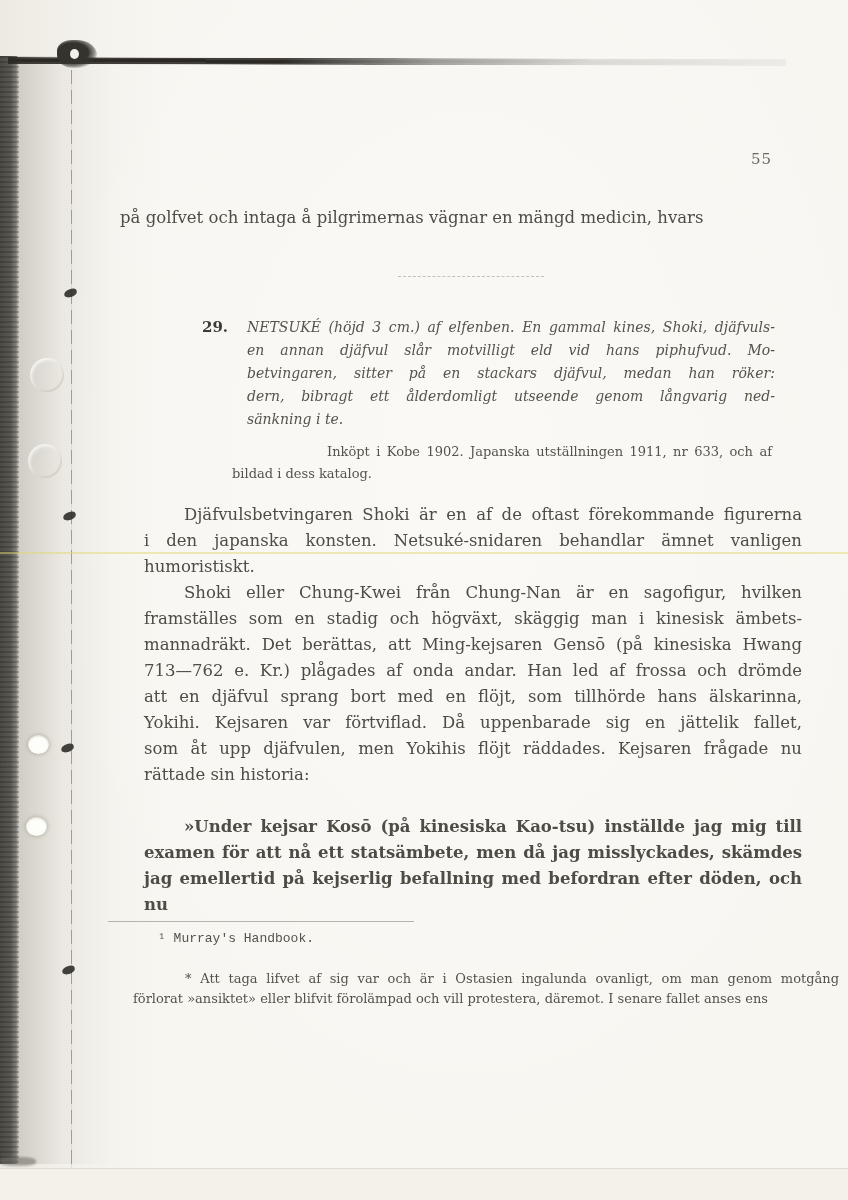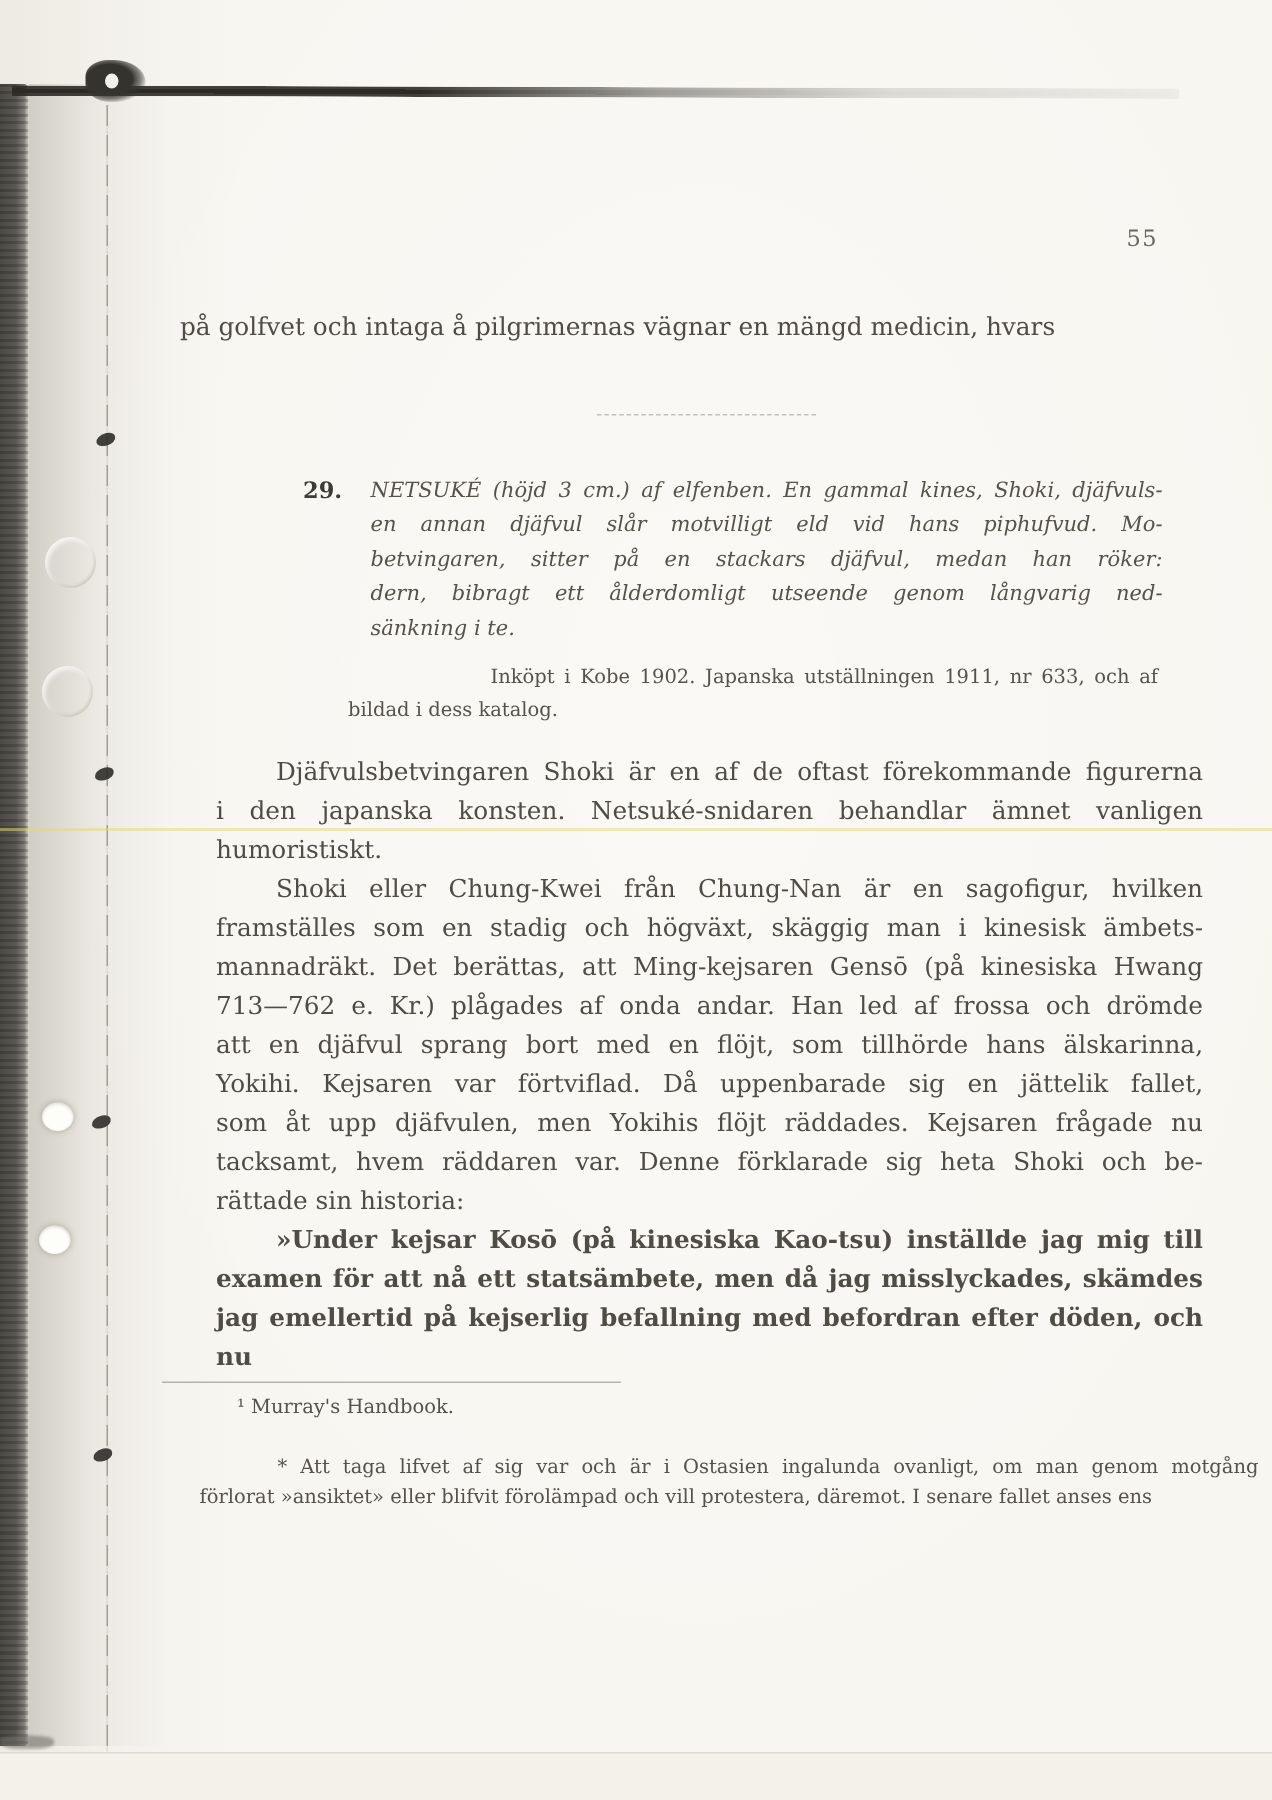--- a/index.html
+++ b/index.html
@@ -66,21 +66,21 @@
   .entry-desc { top:316px; left:247px; width:528px; font-size:14px; line-height:23px;
     font-style: italic; color:#56534b; }
   .entry-prov { top:441px; left:232px; width:540px; font-size:13px; line-height:22px; color:#56534c; }
   .divider { position:absolute; top:276px; left:398px; width:146px; height:0;
     border-top:1px dashed rgba(150,146,136,0.55); }
   .body-block { left:120px; width:658px; font-size:16.5px; line-height:26px;margin-left:24px; }
   .p2 { top:502px; } .p3 { top:580px; } .p4 { top:814px;font-weight:bold; }
   .fn-sep { position:absolute; top:921px; left:108px; width:306px; height:0;
     border-top:1px solid rgba(130,126,116,0.55); }
   .footnotes { top:929px; left:106px; width:706px; font-size:13px; line-height:20px; color:#55524b; }
-  .fn1 { top:929px; } .fn2 { top:969px;margin-left:27px; }
+  .fn1 { top:929px;font-family:Liberation Mono, monospace; } .fn2 { top:969px;margin-left:27px; }
 </style>
 </head>
 <body>
 
 <div class="page">
 
   <div class="band-shadow"></div>
   <div class="left-band"></div>
   <div class="top-line"></div>
   <div class="clip-mark"></div>
@@ -124,21 +124,20 @@
       <div class="line">humoristiskt.</div>
     </div>
   <div class="txt body-block p3 para indent">
       <div class="line">Shoki eller Chung-Kwei från Chung-Nan är en sagofigur, hvilken</div>
       <div class="line">framställes som en stadig och högväxt, skäggig man i kinesisk ämbets-</div>
       <div class="line">mannadräkt.  Det berättas, att Ming-kejsaren Gensō (på kinesiska Hwang</div>
       <div class="line">713—762 e. Kr.) plågades af onda andar.  Han led af frossa och drömde</div>
       <div class="line">att en djäfvul sprang bort med en flöjt, som tillhörde hans älskarinna,</div>
       <div class="line">Yokihi.  Kejsaren var förtviflad.  Då uppenbarade sig en jättelik fallet,</div>
       <div class="line">som åt upp djäfvulen, men Yokihis flöjt räddades.  Kejsaren frågade nu</div>
-      <div class="line">tacksamt, hvem räddaren var.  Denne förklarade sig heta Shoki och be-</div>
       <div class="line">rättade sin historia:</div>
     </div>
   <div class="txt body-block p4 para indent justify-all">
       <div class="line">»Under kejsar Kosō (på kinesiska Kao-tsu) inställde jag mig till</div>
       <div class="line">examen för att nå ett statsämbete, men då jag misslyckades, skämdes</div>
       <div class="line">jag emellertid på kejserlig befallning med befordran efter döden, och nu</div>
     </div>
 
   <div class="fn-sep"></div>
   <div class="txt footnotes fn1 para fn">

